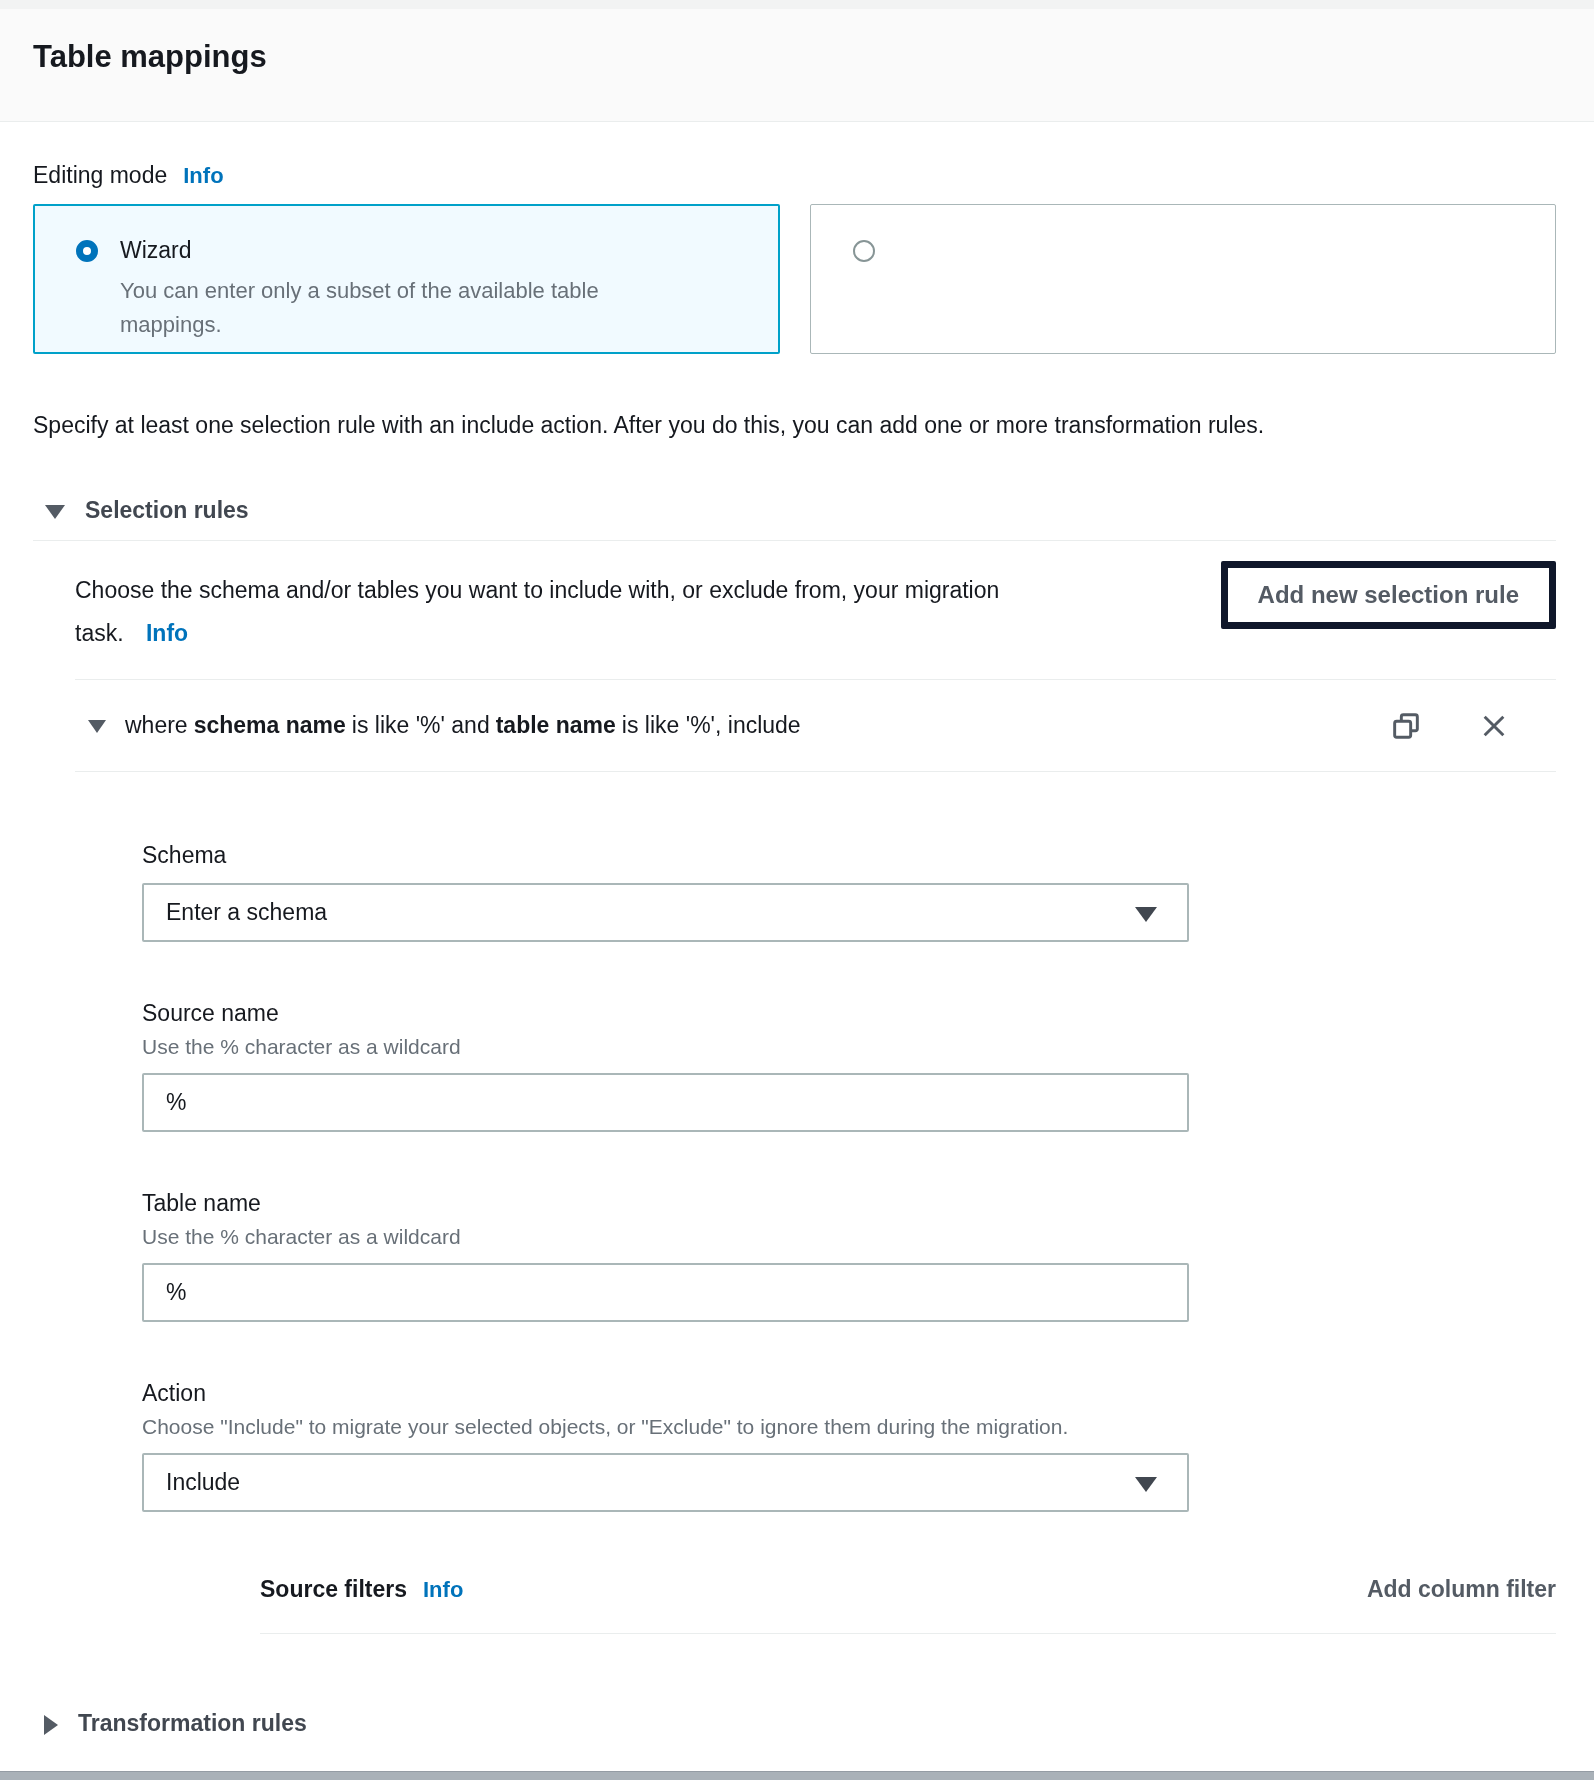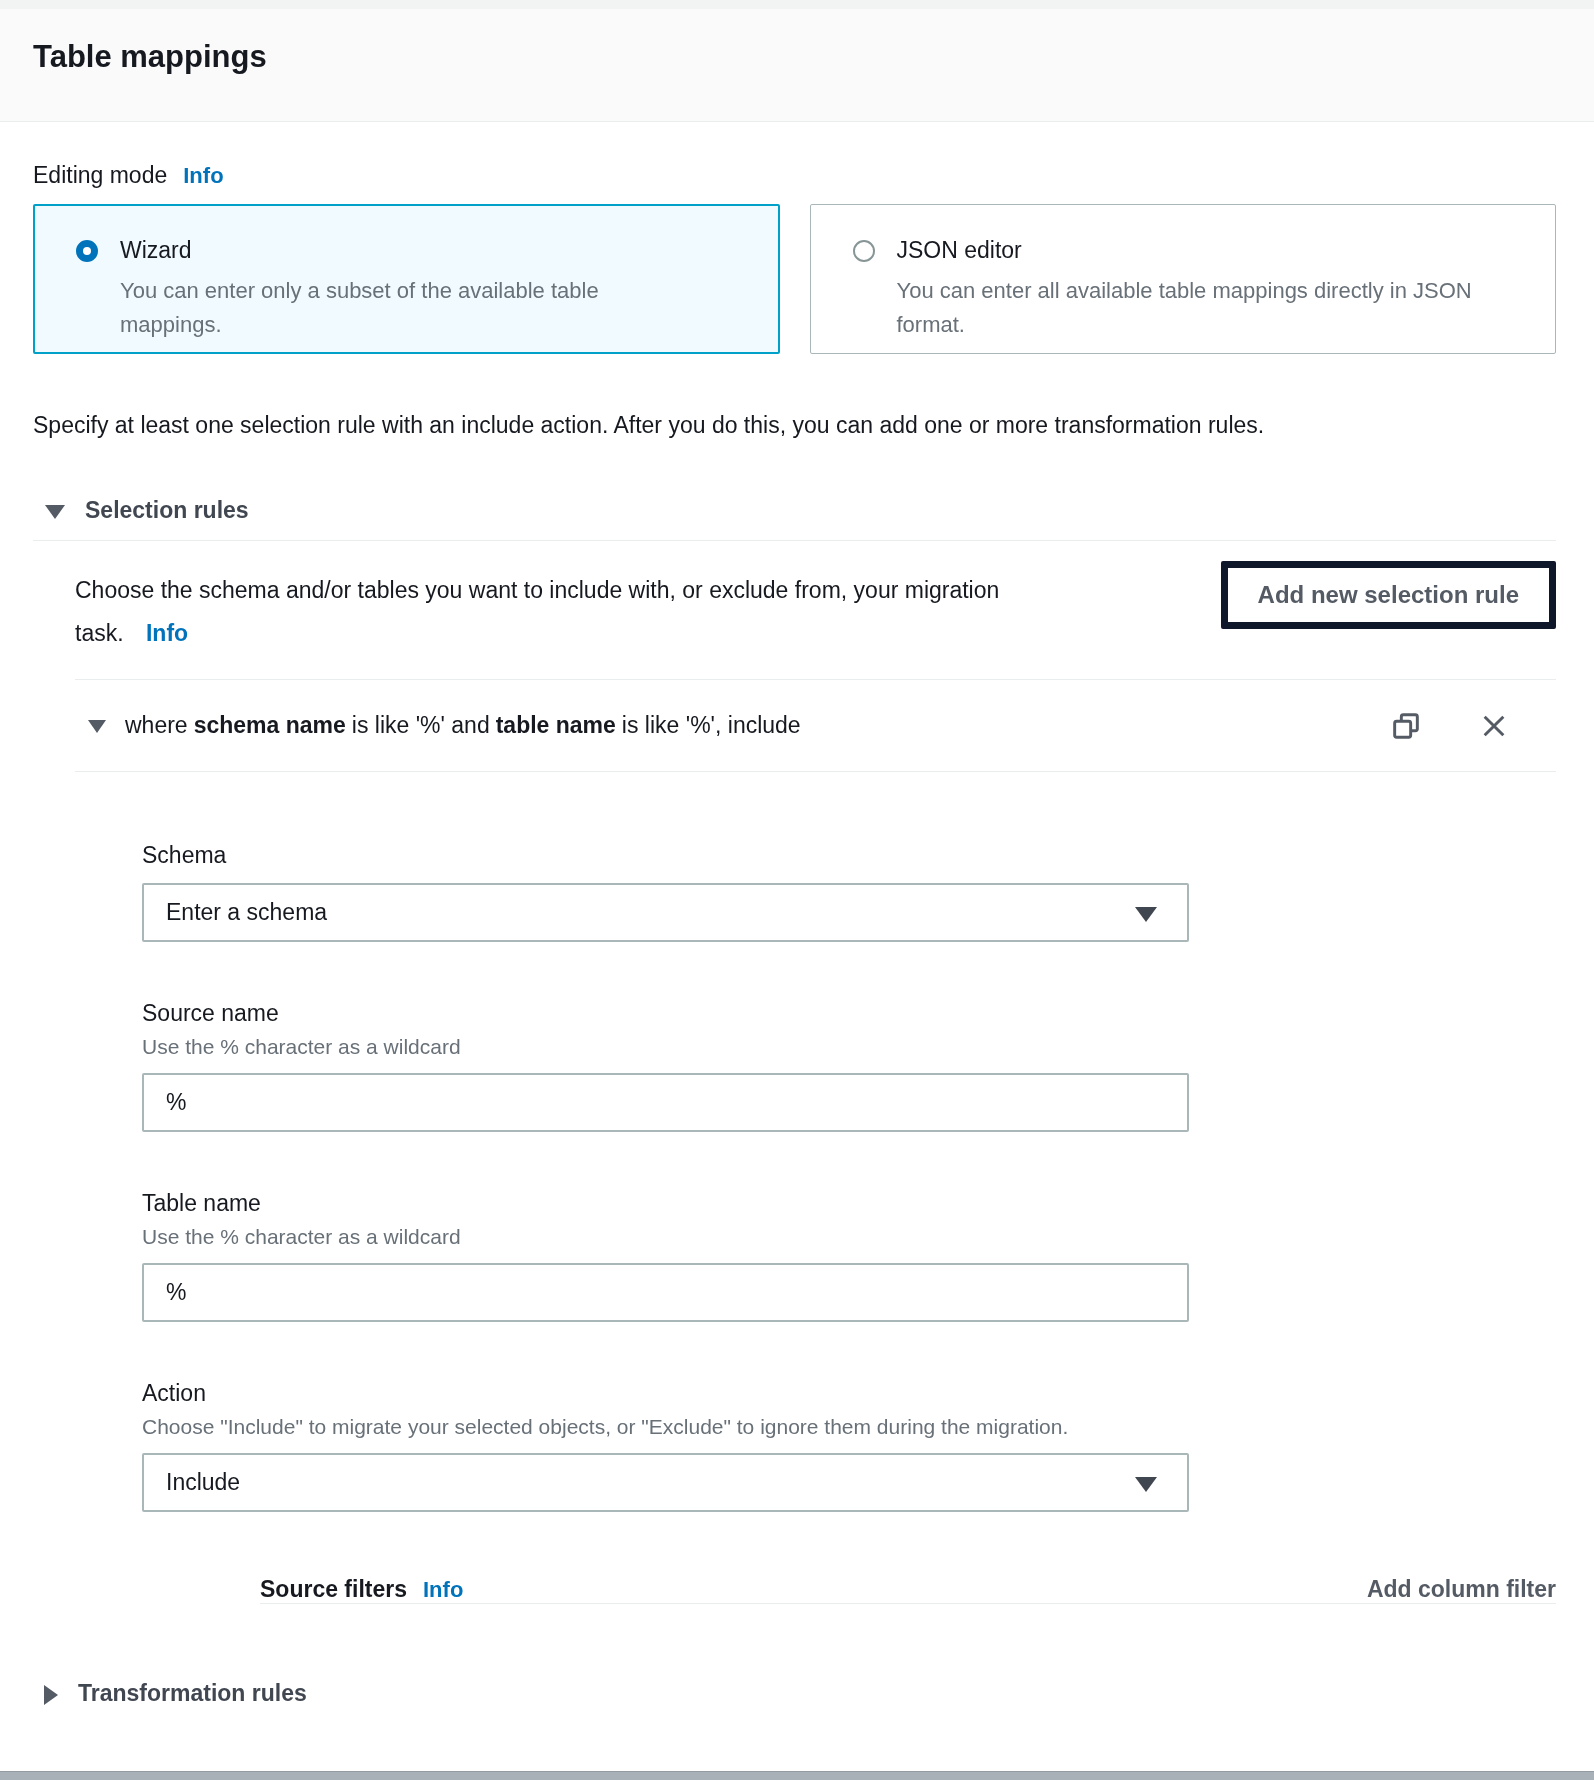--- a/index.html
+++ b/index.html
@@ -75,21 +75,21 @@
   .f-select-value { margin-left:22px; font-size:23px; color:#16191f; }
   .f-select .caret { position:absolute; right:30px; top:22px; width:0; height:0;
     border-left:11px solid transparent; border-right:11px solid transparent;
     border-top:15px solid #414750; }
   .f-input input { width:100%; height:100%; border:none; outline:none;
     font-size:23px; color:#16191f; padding-left:22px; background:transparent;
     font-family:"Liberation Sans", sans-serif; }
 
   
   .source-filters { margin-left:118px; margin-top:64px; display:flex;
-    align-items:baseline; border-bottom:1px solid #eaeded; }
+    align-items:baseline; padding-bottom:30px; border-bottom:1px solid #eaeded; }
   .sf-title { font-size:23px; font-weight:bold; color:#16191f; }
   .sf-add { font-size:23px; font-weight:bold; color:#545b64; background:none;
     border:none; cursor:pointer; font-family:"Liberation Sans", sans-serif; }
 
   .transform-header { margin-top:76px; }
   .transform-header .tri-right { margin-left:11px; }
 
   .bottom-bar { position:absolute; left:0; bottom:0; width:100%; height:9px;
     background:#a9b1b8; border-top:1px solid #949ca4; }
 </style>
@@ -112,24 +112,20 @@
   <div class="cards">
     <div class="card selected">
       <span class="radio checked"></span>
       <div class="card-text">
         <div class="card-title">Wizard</div>
         <div class="card-desc w1">You can enter only a subset of the available table mappings.</div>
       </div>
     </div>
     <div class="card">
       <span class="radio"></span>
-      <div class="card-text">
-        <div class="card-title">JSON editor</div>
-        <div class="card-desc w2">You can enter all available table mappings directly in JSON format.</div>
-      </div>
     </div>
   </div>
 
   <p class="intro">Specify at least one selection rule with an include action. After you do this, you can add one or more transformation rules.</p>
 
   <div class="section-header">
     <span class="tri-down"></span>
     <span class="section-title">Selection rules</span>
   </div>
 

